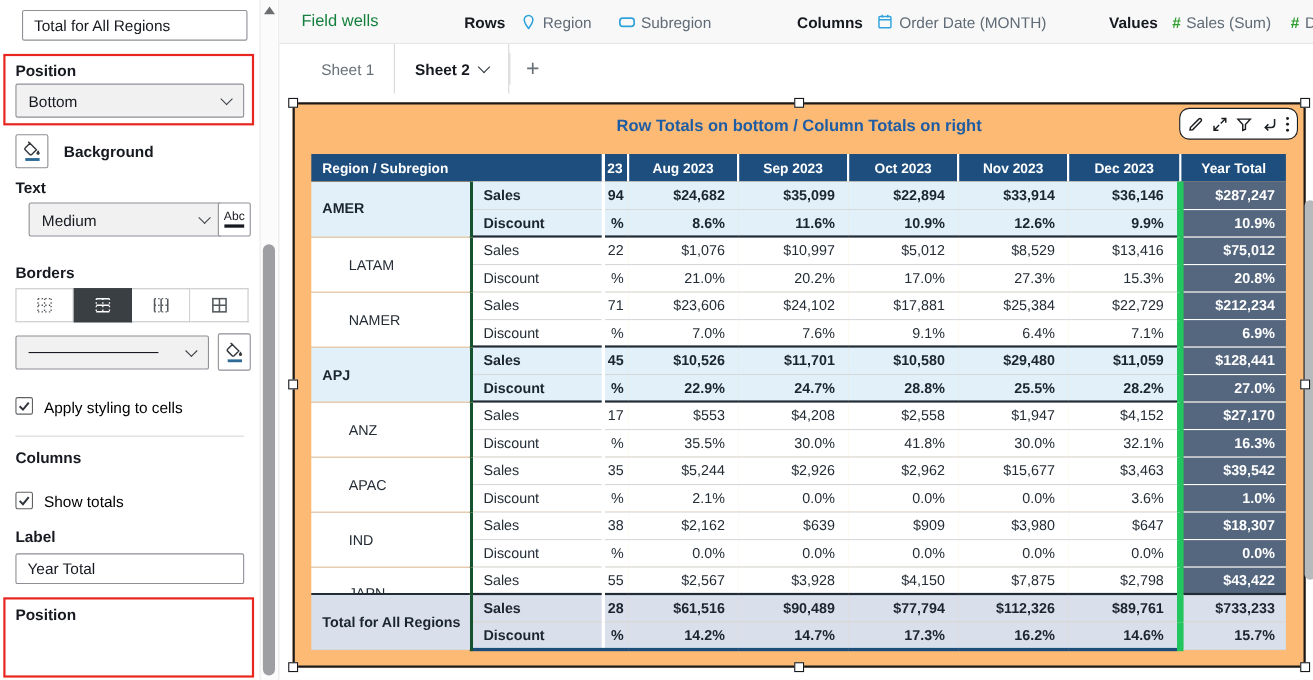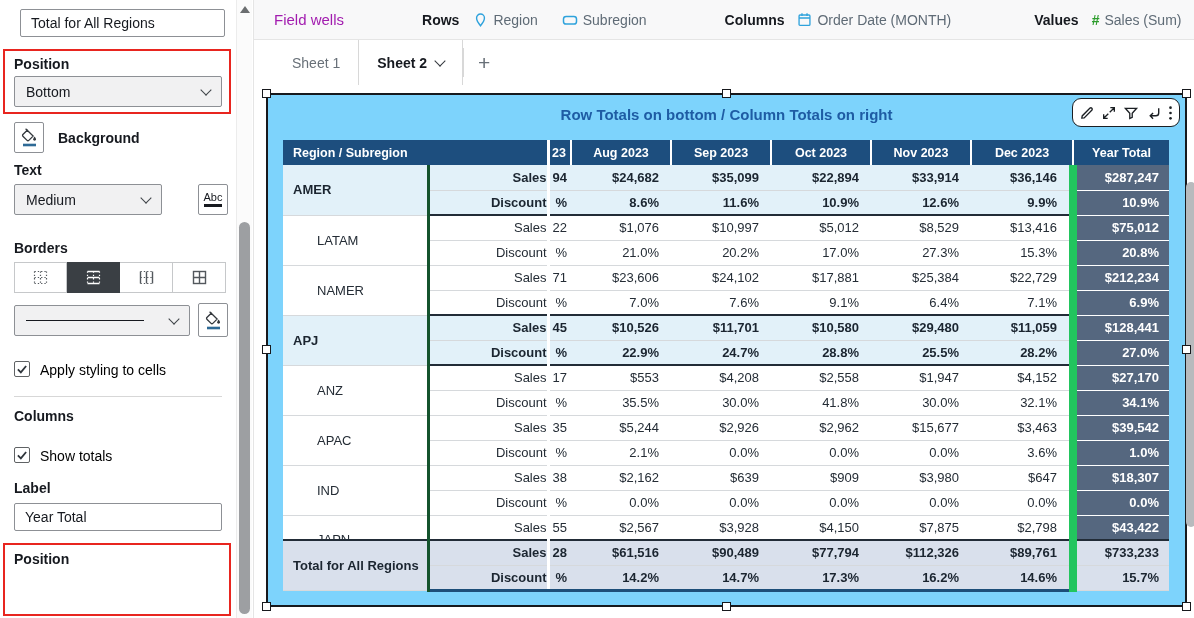--- a/index.html
+++ b/index.html
@@ -20,59 +20,59 @@
   .bbtn:first-child { border-left-width:1px; }
   .bbtn.active { background:#3a3f44; border-color:#3a3f44; }
   .abc-bar { display:block; width:18px; height:3px; background:#16191f; margin:1px auto 0; }
   
   #pscroll { position:absolute; left:236px; top:0; width:16px; height:618px; background:#fbfbfb; border-left:1px solid #ececec; }
   #pscroll .upar { position:absolute; left:3px; top:6px; width:0; height:0; border-left:5px solid transparent; border-right:5px solid transparent; border-bottom:7px solid #6b6e70; }
   #pscroll .thumb { position:absolute; left:2px; top:222px; width:11px; height:392px; background:#9d9fa2; border-radius:6px; }
   
   #main { position:absolute; left:253px; top:0; width:941px; height:618px; border-left:1px solid #e5e5e5; }
   #fieldwells { height:40px; background:#f8f8f9; border-bottom:1px solid #e5e5e5; display:flex; align-items:center; padding-left:20px; font-size:14px; white-space:nowrap; }
-  #fieldwells .fw-title { color:#a21caf; font-size:15px; }
+  #fieldwells .fw-title { color:#15803d; font-size:15px; }
   #fieldwells .fw-group { font-weight:700; color:#16191f;padding-left:36px; }
   #fieldwells .fw-field { color:#5f6b76; display:flex; align-items:center; gap:5px; }
   .icn { display:inline-flex; align-items:center; }
   .hash { color:#2d9d2d; font-weight:700; font-size:14px; }
   #tabs { height:45px; display:flex; align-items:stretch; padding-left:20px; }
   .tab { display:flex; align-items:center; padding:0 18px; font-size:14px; color:#687078; cursor:pointer; }
   .tab.active { font-weight:700; color:#16191f; border-left:1px solid #d8d8d8; border-right:1px solid #d8d8d8; gap:9px; }
   .tab.active .chev2 { width:8px; height:8px; border-right:1.7px solid #33383d; border-bottom:1.7px solid #33383d; transform:rotate(45deg); margin-top:-4px; }
   .tabsep { width:1px; background:#d8d8d8; margin:8px 0; }
   .tab-add { display:flex; align-items:center; padding:0 14px; font-size:21px; color:#687078; cursor:pointer; }
   
-  #visual { position:absolute; left:12px; top:93px; width:921px; height:514px; background:#7dd3fc; border:2px solid #17191d; }
+  #visual { position:absolute; left:12px; top:93px; width:921px; height:514px; background:#fdba74; border:2px solid #17191d; }
   .hd { position:absolute; width:9px; height:9px; background:#fff; border:1.6px solid #17191d; z-index:9; }
   #vtitle { position:absolute; left:0; top:11px; width:100%; text-align:center; font-size:15px; font-weight:700; color:#1e5ca4; }
   #vtoolbar { position:absolute; right:5px; top:3px; width:108px; height:29px; background:#fff; border:1.6px solid #1b1f23; border-radius:9px; display:flex; align-items:center; justify-content:space-evenly; z-index:8; }
   #vtoolbar svg { cursor:pointer; }
   
   #tablewrap { position:absolute; left:15px; top:45px; }
   table.pivot { border-collapse:collapse; table-layout:fixed; width:886px; }
   table.pivot th { background:#1d4e7e; color:#fff; font-weight:700; font-size:12.5px; height:25px; }
   th.h-corner { text-align:left; padding-left:10px; }
   th.h-partial { text-align:right; padding-right:4px; border-left:3px solid #fff; }
   th.h-month { text-align:center; border-left:2px solid #fff; }
   th.h-yt { background:#6b7583; border-left:2px solid #fff; text-align:center; }
   table.pivot td { height:25px; font-size:13px; border-bottom:1px solid #d6d9dc; }
   td.c-label { text-align:left; padding-left:10px; border-right:3px solid #14532d; position:relative; overflow:hidden; }
-  td.c-measure { text-align:right; padding-left:10px; }
+  td.c-measure { text-align:left; padding-left:10px; }
   td.c-sliver { text-align:right; padding-right:4px; border-left:3px solid #fff; }
   td.c-num { text-align:right; padding-right:12px; }
   tr.kind-region td { background:#e2f1f9; font-weight:700; color:#1b2530; }
   tr.kind-sub td { background:#fff; font-weight:400; color:#242c35; }
   tr.kind-sub td.c-label { padding-left:34px; }
   tr.kind-grand td { background:#d9e0ec; font-weight:700; color:#1b2530; }
   tr.row2.kind-region td, tr.row2.kind-grand td { border-top:1px solid #5e7082; }
   tr.sep-after td { border-bottom:2px solid #222c37; }
   tr.thick-top td { border-top:2px solid #222c37; }
   tr.grand-last td { border-bottom:3px solid #1d4e79; }
-  table.pivot td.c-yt { text-align:right; padding-right:10px; background:#55677f; color:#fff; font-weight:700; border-left:8px solid #22c55e; border-bottom:1px solid #fff; }
+  table.pivot td.c-yt { text-align:right; padding-right:10px; background:#55677f; color:#fff; font-weight:700; border-left:6px solid #22c55e; border-bottom:1px solid #fff; }
   table.pivot tr.kind-grand td.c-yt { background:#d9e0ec; color:#1b2530; border-bottom:1px solid #d6d9dc; }
   td.clipped span { position:absolute; bottom:-8px; left:34px; }
   
   #vsb { position:absolute; left:903px; top:42px; width:10px; height:345px; background:#b7babd; border-radius:6px; }
 </style>
 </head>
 <body>
 
 <div id="sidebar">
   <input class="txt-input" style="top: 9px;" value="Total for All Regions">
@@ -88,21 +88,21 @@
     <svg width="19" height="19" viewBox="0 0 19 19">
       <path d="M7.2 2.2 2.9 6.5a1.2 1.2 0 0 0 0 1.7l4.2 4.2a1.2 1.2 0 0 0 1.7 0l4.3-4.3L7.2 2.2z" fill="none" stroke="#33383d" stroke-width="1.3"></path>
       <path d="M7.2 2.2 5.6 0.8" stroke="#33383d" stroke-width="1.3" fill="none"></path>
       <path d="M14.6 8.6c.8 1.1 1.4 2 1.4 2.7a1.4 1.4 0 0 1-2.8 0c0-.7.6-1.6 1.4-2.7z" fill="#33383d"></path>
       <rect x="3" y="15.7" width="13" height="2.6" fill="#2e6a96"></rect>
     </svg>
   </div>
   <div class="fld-label" style="left:58px; top:130px;">Background</div>
 
   <div class="fld-label" style="left:14px; top:162px;">Text</div>
-  <div class="sel" style="left:14px; top:184px; width:148px;">
+  <div class="sel" style="left:26px; top:184px; width:176px;">
     <span>Medium</span>
     <span class="chev"></span>
   </div>
   <div class="sq-btn" style="left:198px; top:184px; flex-direction:column;">
     <span style="font-size:11px; line-height:11px;">Abc</span>
     <span class="abc-bar"></span>
   </div>
 
   <div class="fld-label" style="left:14px; top:240px;">Borders</div>
   <div class="bstrip">
@@ -198,21 +198,21 @@
     <span class="fw-group" style="margin-left:42px;">Columns</span>
     <span class="fw-field" style="margin-left:13px;">
       <span class="icn">
         <svg width="15" height="15" viewBox="0 0 16 16">
             <rect x="2.2" y="3.2" width="11.6" height="11" rx="1" fill="none" stroke="#2ea2dc" stroke-width="1.4"></rect>
             <path d="M2.2 6.4H13.8M5.3 1.4V4.2M10.7 1.4V4.2" stroke="#2ea2dc" stroke-width="1.4" fill="none"></path>
           </svg>
       </span>
       <span>Order Date (MONTH)</span>
     </span>
-    <span class="fw-group" style="margin-left:47px;">Values</span>
+    <span class="fw-group" style="margin-left:21px;">Values</span>
     <span class="fw-field" style="margin-left:13px;">
       <span class="hash">#</span>
       <span>Sales (Sum)</span>
     </span>
     <span class="fw-field" style="margin-left:18px;">
       <span class="hash">#</span>
       <span>Discount (Average)</span>
     </span>
   </div>
 
@@ -383,21 +383,21 @@
               <td class="c-yt">$27,170</td>
             </tr>
             <tr class="kind-sub row2">
               <td class="c-measure">Discount</td>
               <td class="c-sliver">%</td>
               <td class="c-num">35.5%</td>
               <td class="c-num">30.0%</td>
               <td class="c-num">41.8%</td>
               <td class="c-num">30.0%</td>
               <td class="c-num">32.1%</td>
-              <td class="c-yt">34.1%</td>
+              <td class="c-yt">16.3%</td>
             </tr>
             <tr class="kind-sub">
               <td rowspan="2" class="c-label"><span>APAC</span></td>
               <td class="c-measure">Sales</td>
               <td class="c-sliver">35</td>
               <td class="c-num">$5,244</td>
               <td class="c-num">$2,926</td>
               <td class="c-num">$2,962</td>
               <td class="c-num">$15,677</td>
               <td class="c-num">$3,463</td>

